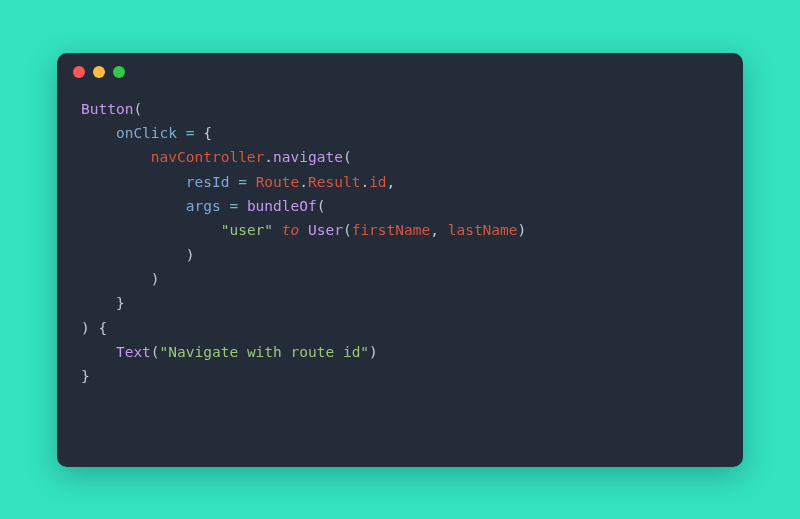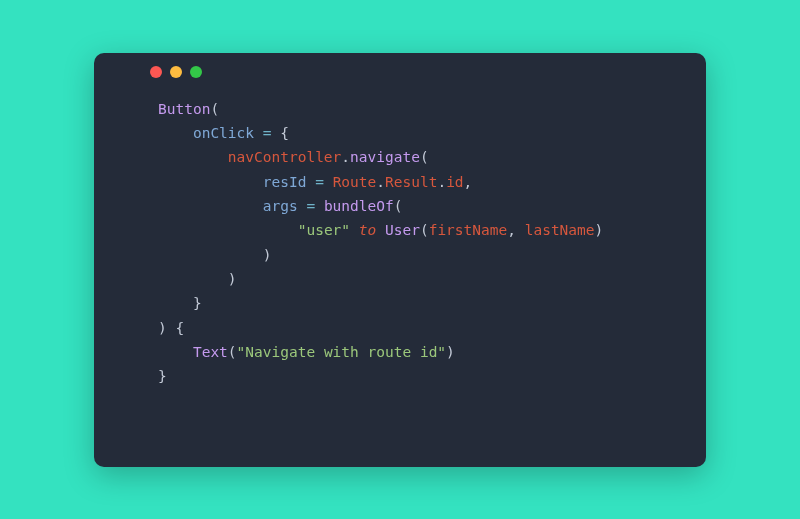--- a/index.html
+++ b/index.html
@@ -6,27 +6,26 @@
     body {
       width: 800px;
       height: 519px;
       background: #34e2c0;
       display: flex;
       align-items: center;
       justify-content: center;
       font-family: 'Menlo', 'Consolas', 'Monaco', monospace;
     }
     .window {
-      width: 612px;
+      width: 686px;
       height: 414px;
       background: #242b39;
       border-radius: 10px;
       box-shadow: 0 8px 30px rgba(0,0,0,0.25);
       overflow: hidden;
-      padding-left: 40px;
     }
     .titlebar {
       height: 38px;
       display: flex;
       align-items: center;
       padding-left: 16px;
       gap: 8px;
     }
     .dot {
       width: 12px;

